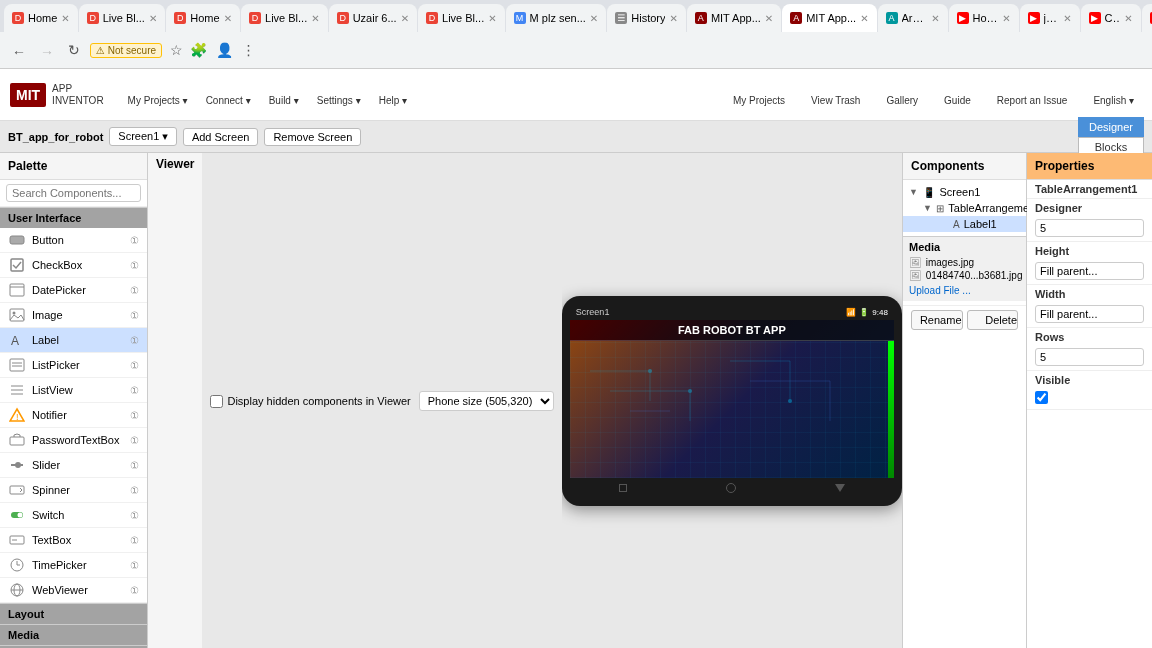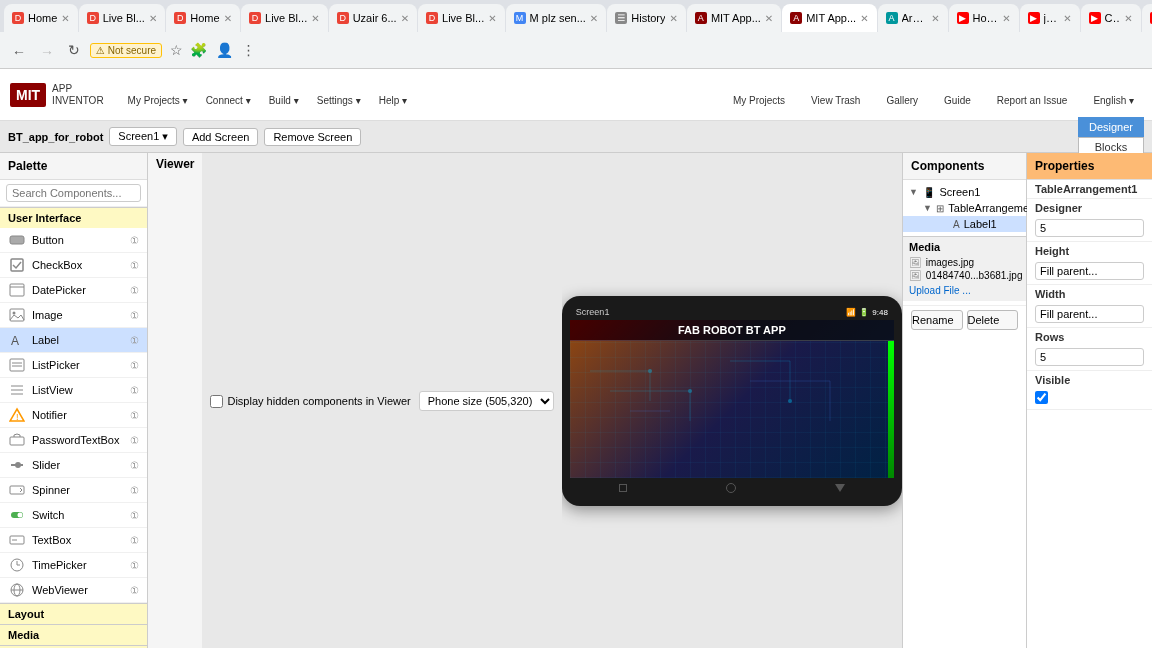--- a/index.html
+++ b/index.html
@@ -44,21 +44,21 @@
     .designer-btn.inactive { background: #fff; color: #333; }
 
     
     .main-layout { display: flex; flex: 1; overflow: hidden; }
 
     
     .palette { width: 148px; background: #fff; border-right: 1px solid #ccc; overflow-y: auto; flex-shrink: 0; }
     .palette-title { padding: 6px 8px; font-weight: bold; font-size: 12px; background: #f5f5f5; border-bottom: 1px solid #ddd; }
     .palette-search { padding: 4px 6px; border-bottom: 1px solid #eee; }
     .palette-search input { width: 100%; border: 1px solid #ccc; border-radius: 3px; padding: 2px 5px; font-size: 11px; }
-    .palette-section { background: #fef9c3; padding: 4px 8px; font-size: 11px; font-weight: bold; cursor: pointer; border-top: 1px solid #ccc; }
+    .palette-section { background: #a3a3a3; padding: 4px 8px; font-size: 11px; font-weight: bold; cursor: pointer; border-top: 1px solid #ccc; }
     .palette-item { display: flex; align-items: center; padding: 3px 8px; gap: 6px; cursor: pointer; border-bottom: 1px solid #f0f0f0; }
     .palette-item.active { background: #cce0ff; }
     .palette-item-icon { width: 18px; height: 18px; flex-shrink: 0; display: flex; align-items: center; justify-content: center; }
     .palette-item-label { font-size: 11px; flex: 1; }
     .palette-item-info { color: #999; font-size: 10px; }
 
     
     .viewer { flex: 1; background: #e8e8e8; display: flex; flex-direction: row; overflow: hidden; }
     .viewer-title { background: #f5f5f5; border-bottom: 1px solid #ccc; padding: 4px 8px; font-size: 12px; font-weight: bold; }
     .viewer-options { padding: 4px 8px; display: flex; align-items: center; gap: 8px; }
@@ -83,21 +83,21 @@
     
     .components { width: 125px; background: #fff; border-left: 1px solid #ccc; border-right: 1px solid #ccc; flex-shrink: 0; }
     .components-title { padding: 6px 8px; font-weight: bold; font-size: 12px; background: #f5f5f5; border-bottom: 1px solid #ddd; }
     .comp-tree { padding: 4px 0; }
     .comp-item { display: flex; align-items: center; padding: 2px 6px; gap: 4px; cursor: pointer; font-size: 11px; }
     .comp-item.selected { background: #cce0ff; }
     .comp-toggle { font-size: 9px; color: #666; width: 10px; }
     .comp-icon { color: #555; font-size: 10px; }
     .comp-label { flex: 1; }
     .comp-actions { display: flex; gap: 4px; padding: 4px 8px; border-top: 1px solid #eee; margin-top: 4px; }
-    .comp-btn { flex: 1; padding: 3px 0; font-size: 11px; border: 1px solid #bbb; border-radius: 3px; cursor: pointer; background: #f8f8f8; text-align: left; }
+    .comp-btn { flex: 1; padding: 3px 0; font-size: 11px; border: 1px solid #bbb; border-radius: 3px; cursor: pointer; background: #f8f8f8; text-align: right; }
 
     
     .properties { width: 125px; background: #fff; flex-shrink: 0; overflow-y: auto; }
     .properties-title { padding: 6px 8px; font-weight: bold; font-size: 12px; background: #fdba74; border-bottom: 1px solid #ddd; }
     .prop-item { border-bottom: 1px solid #eee; }
     .prop-name { padding: 3px 8px; font-size: 11px; font-weight: bold; color: #333; }
     .prop-value { padding: 2px 8px 4px; }
     .prop-input { width: 100%; border: 1px solid #ccc; border-radius: 3px; padding: 2px 4px; font-size: 11px; }
     .prop-checkbox { margin: 2px 8px; }
 

